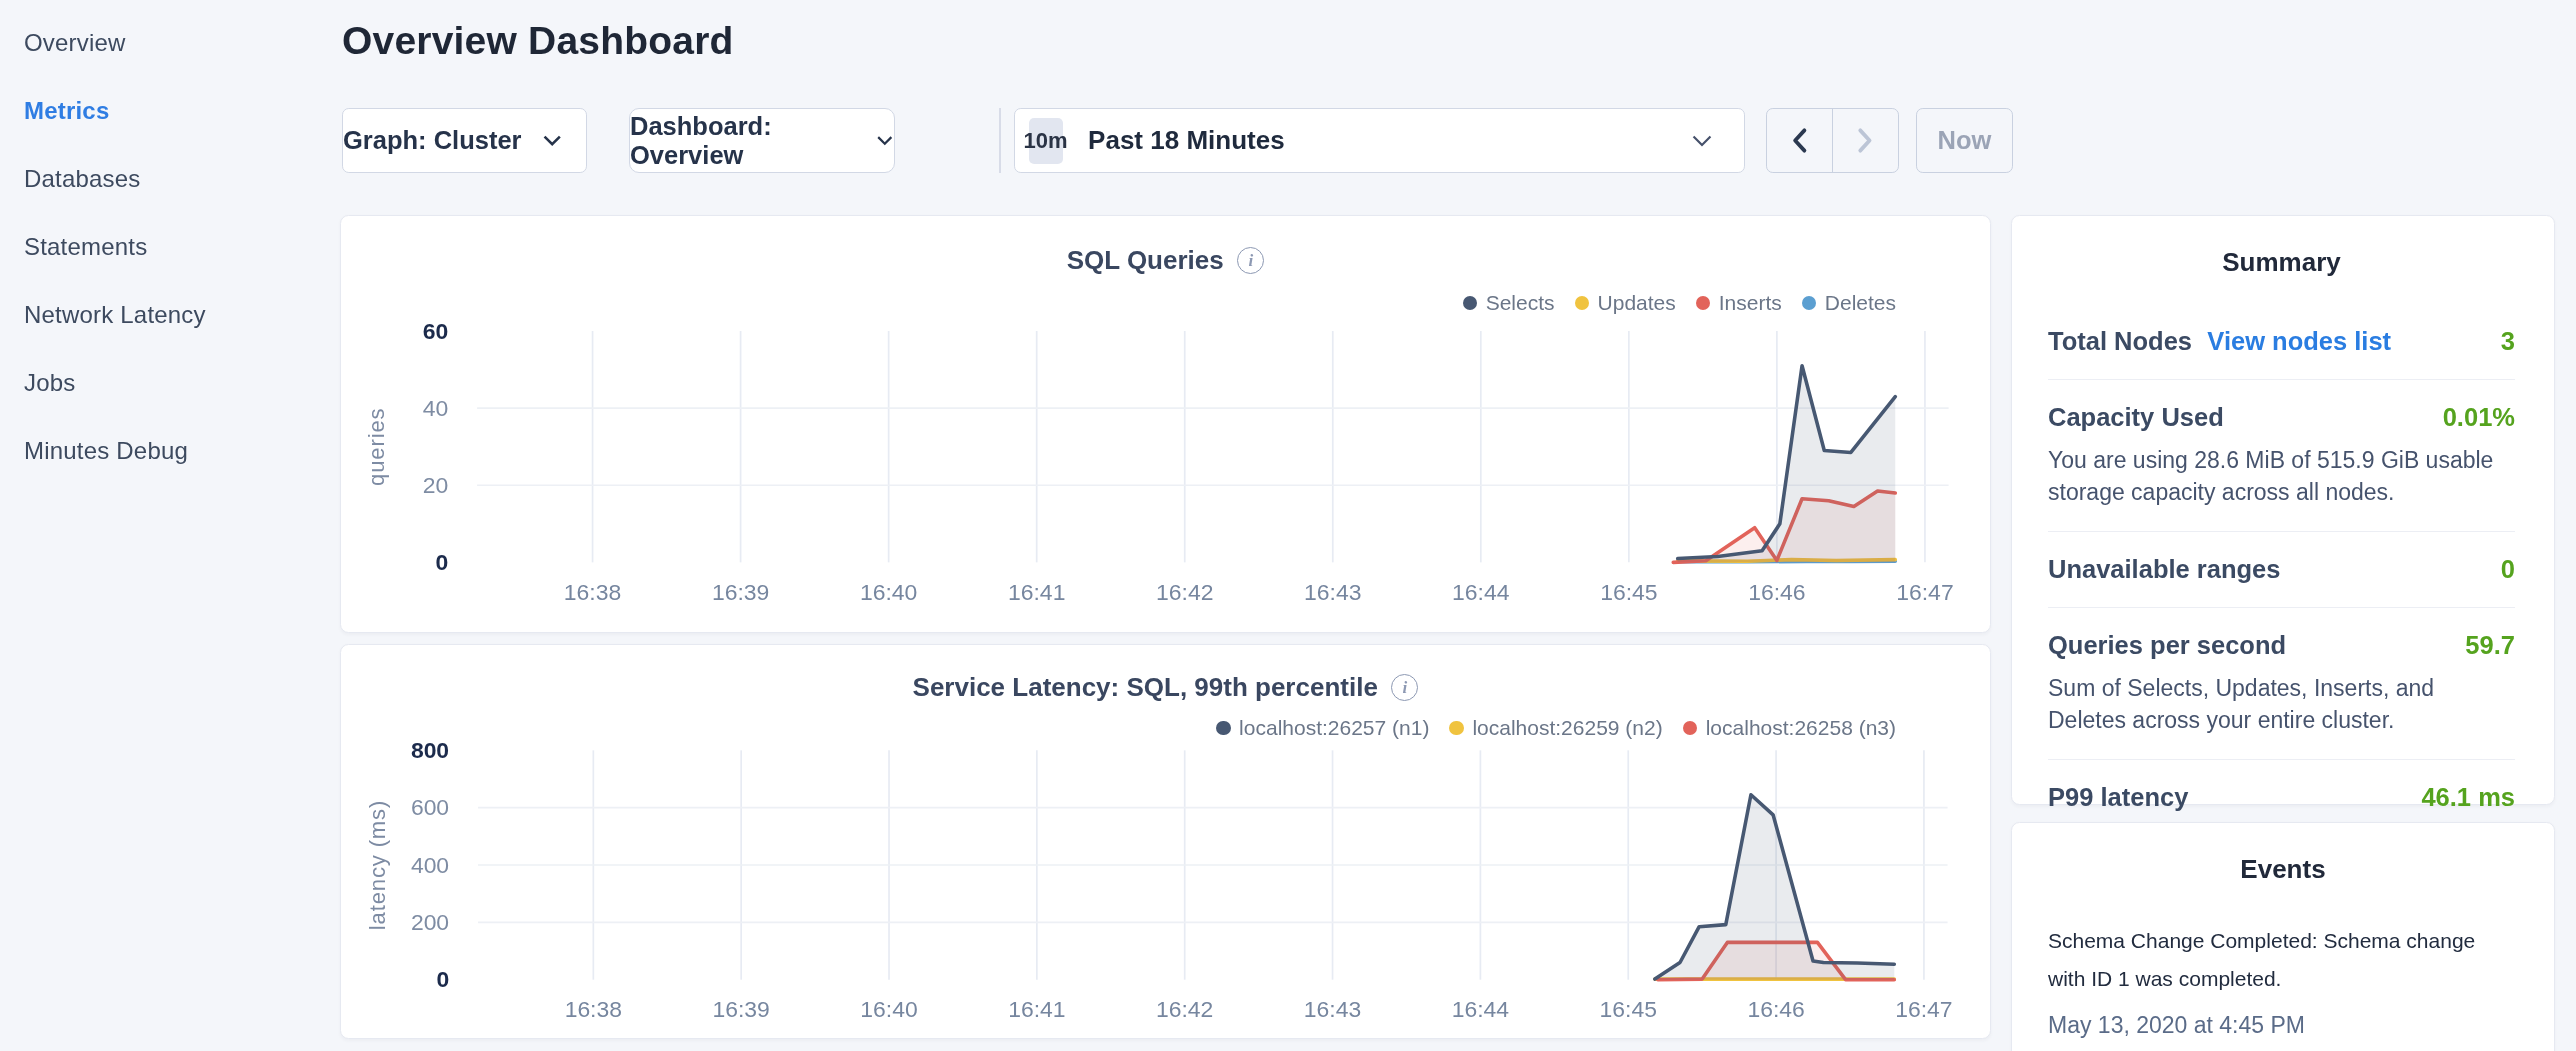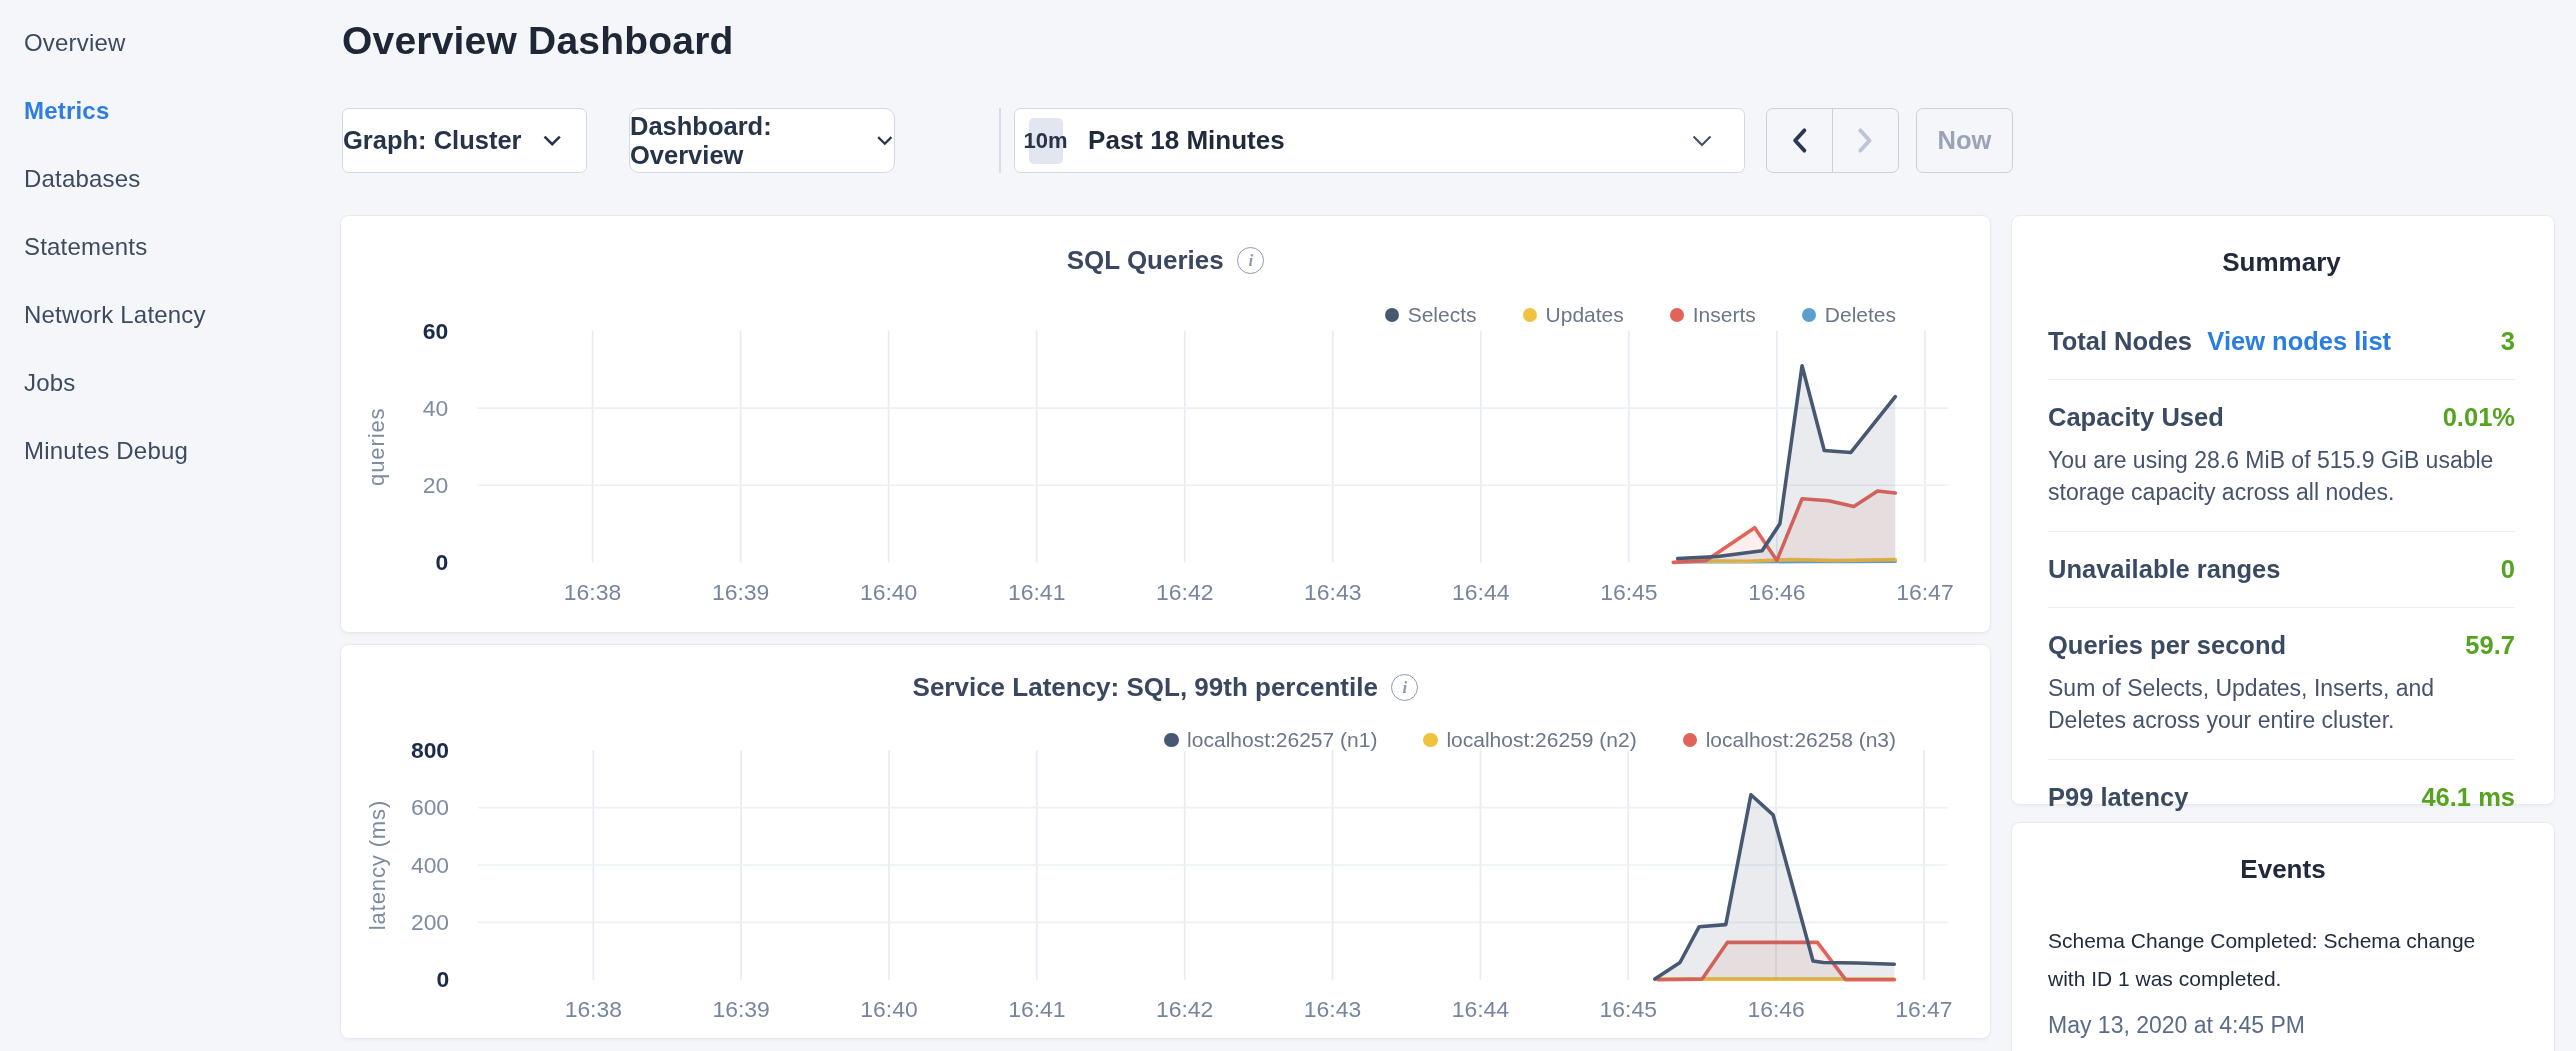--- a/index.html
+++ b/index.html
@@ -40,21 +40,21 @@
   .chart-card-1 { left:340px; top:215px; width:1651px; height:418px; }
   .chart-card-2 { left:340px; top:644px; width:1651px; height:395px; }
   .summary-card { left:2011px; top:215px; width:544px; height:590px; padding:31px 39px 0 36px; }
   .events-card  { left:2011px; top:822px; width:544px; height:340px; padding:31px 36px 0 36px; }
   
   .chart-title-row { position:absolute; left:0; right:0; display:flex; justify-content:center; align-items:center; gap:13.6px; }
   .chart-title { font-size:26px; font-weight:700; color:#3a4760; }
   .info-icon { width:27px; height:27px; border:1.7px solid #8d99b3; border-radius:50%; color:#8d99b3;
                font-size:17px; font-weight:700; display:flex; align-items:center; justify-content:center;
                font-family:"Liberation Serif", serif; font-style:italic; cursor:pointer; }
-  .legend { position:absolute; display:flex; align-items:center; gap:46px; font-size:21px; color:#6b7688;margin-top:12px; }
+  .legend { position:absolute; display:flex; align-items:center; gap:20px; font-size:21px; color:#6b7688; }
   .legend-item { display:flex; align-items:center; gap:8.5px; }
   .legend-dot { width:14.5px; height:14.5px; border-radius:50%; display:inline-block; }
   .chart-svg { position:absolute; left:0; top:0; }
   
   .panel-title { text-align:center; font-size:26px; font-weight:700; color:#21293a; }
   .sum-row { display:flex; justify-content:space-between; align-items:baseline; font-size:25.5px; font-weight:700; }
   .sum-label { color:#3b4a63; }
   .sum-value { color:#55a31e; white-space:nowrap; }
   .sum-link { color:#2a7de1; margin-left:15.3px; cursor:pointer; }
   .sum-sub { font-size:23px; font-weight:400; color:#46536d; line-height:32px; margin-top:12px; }

